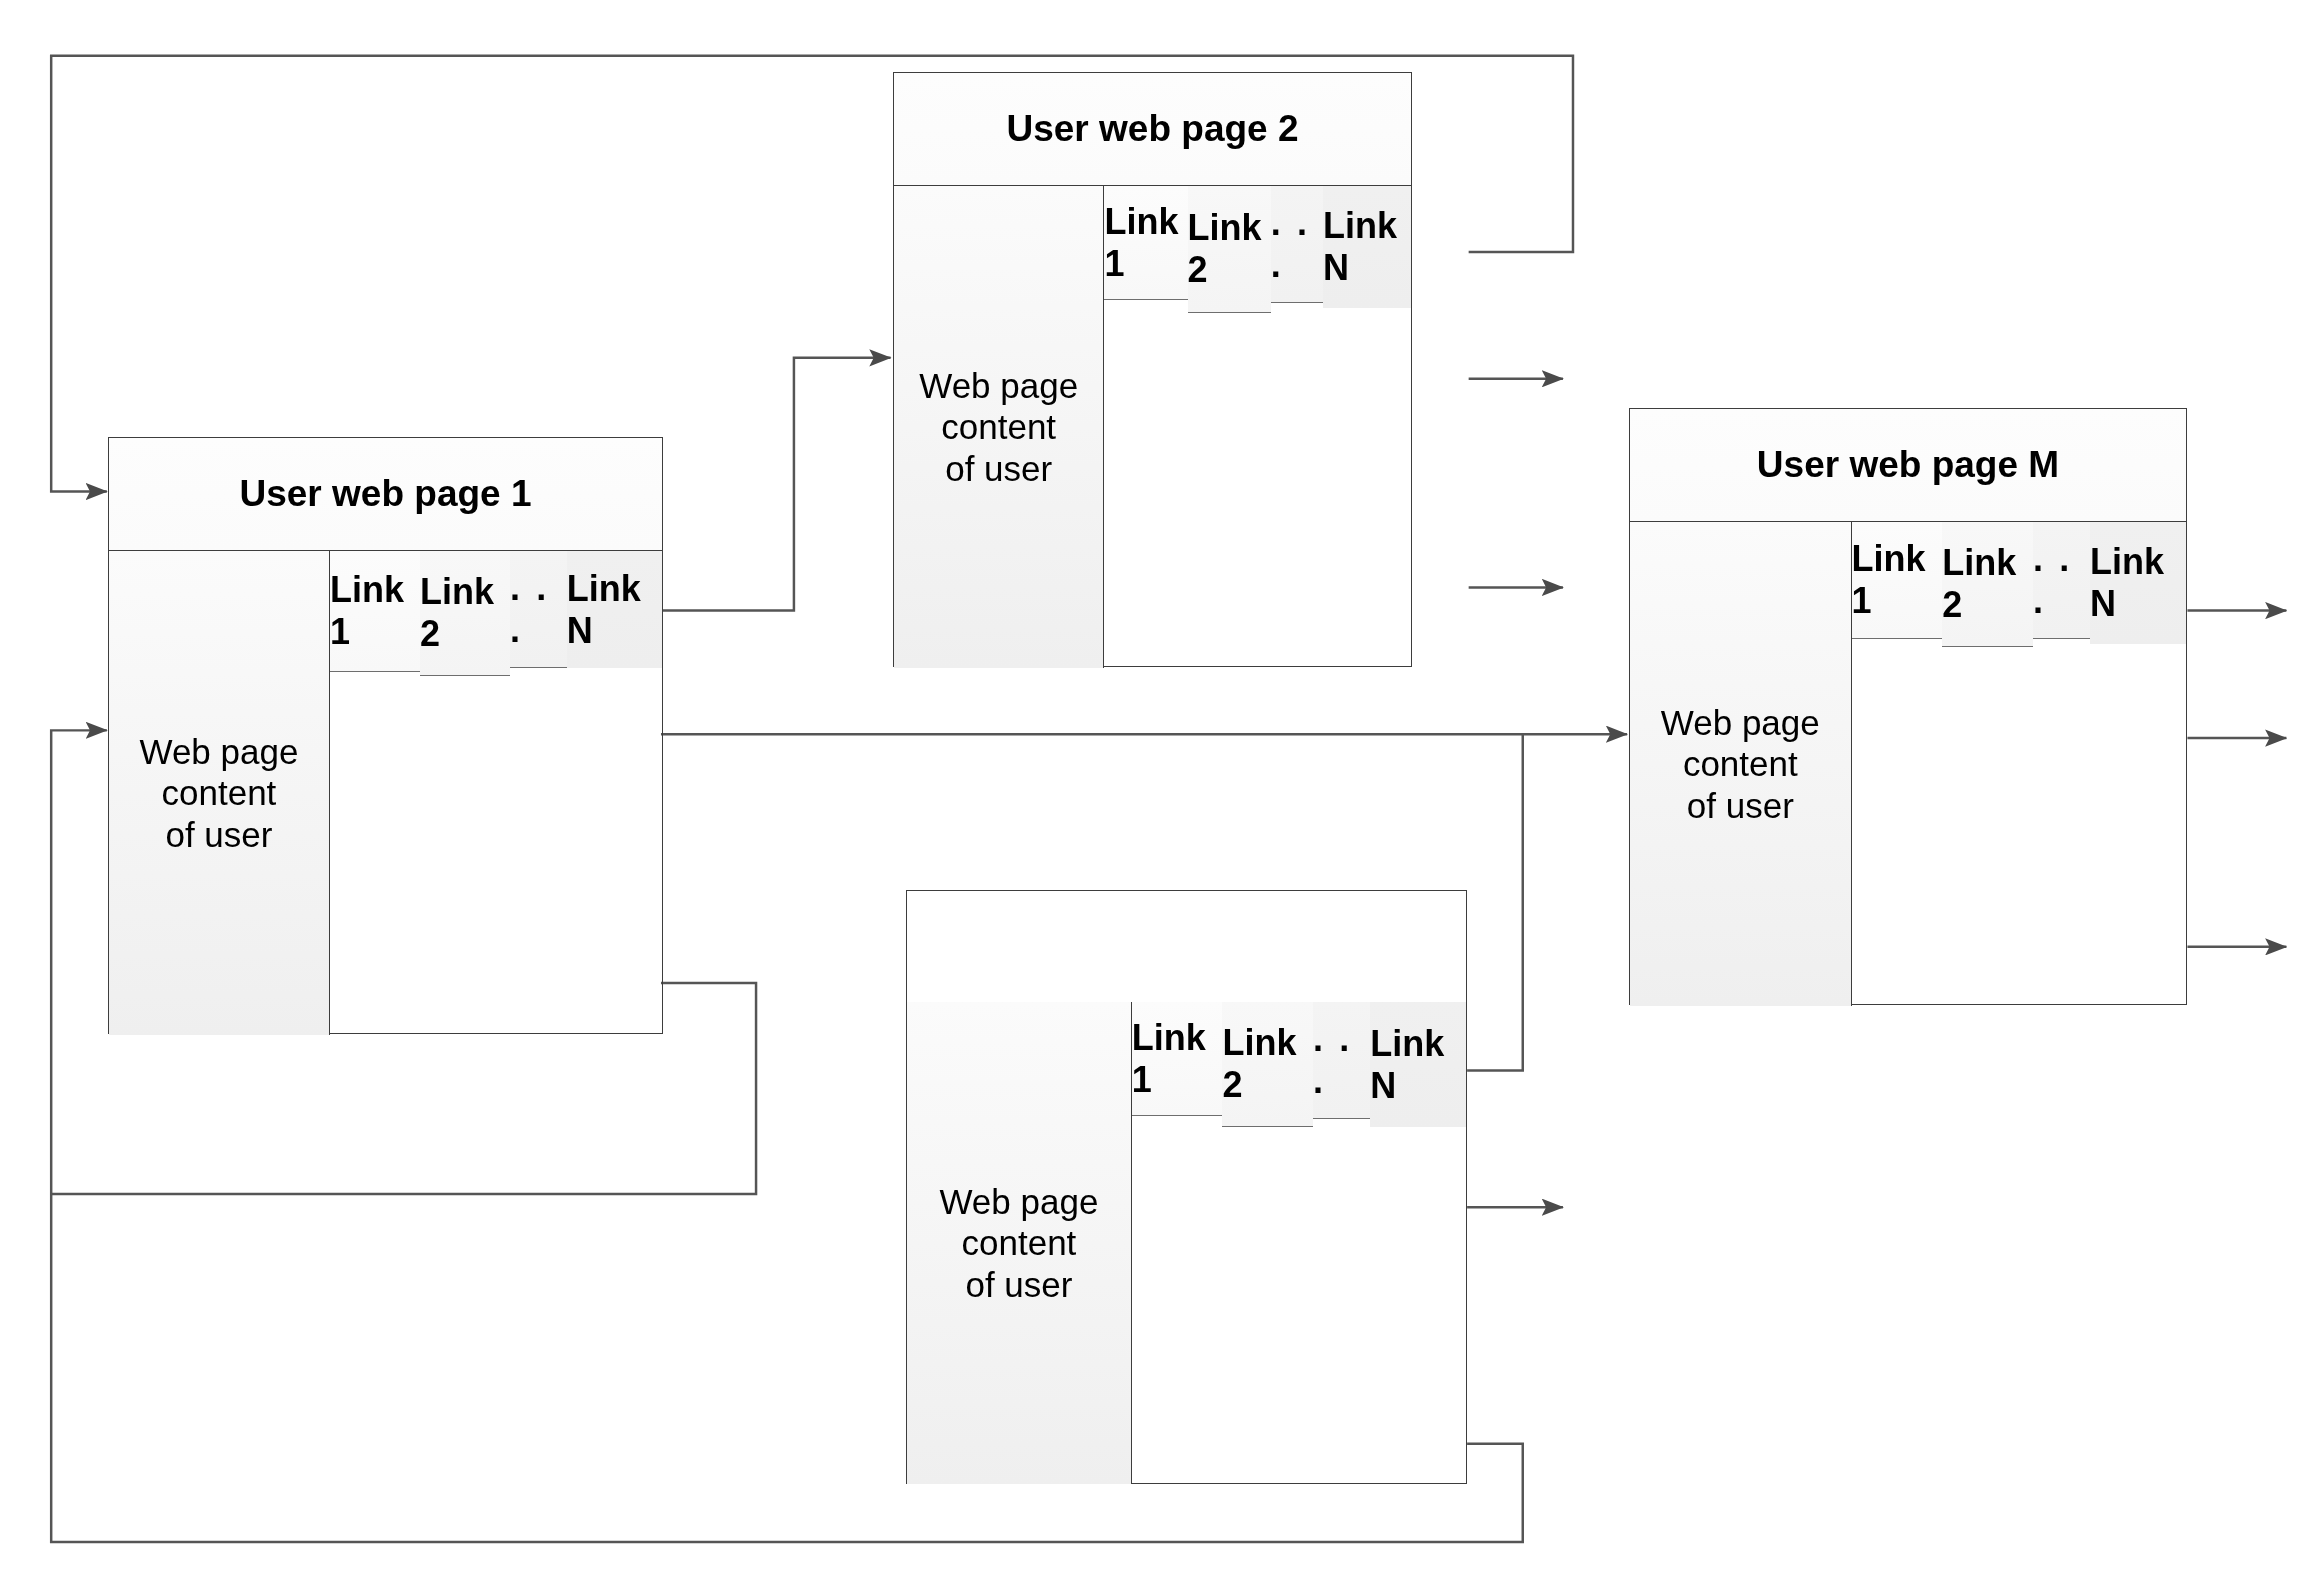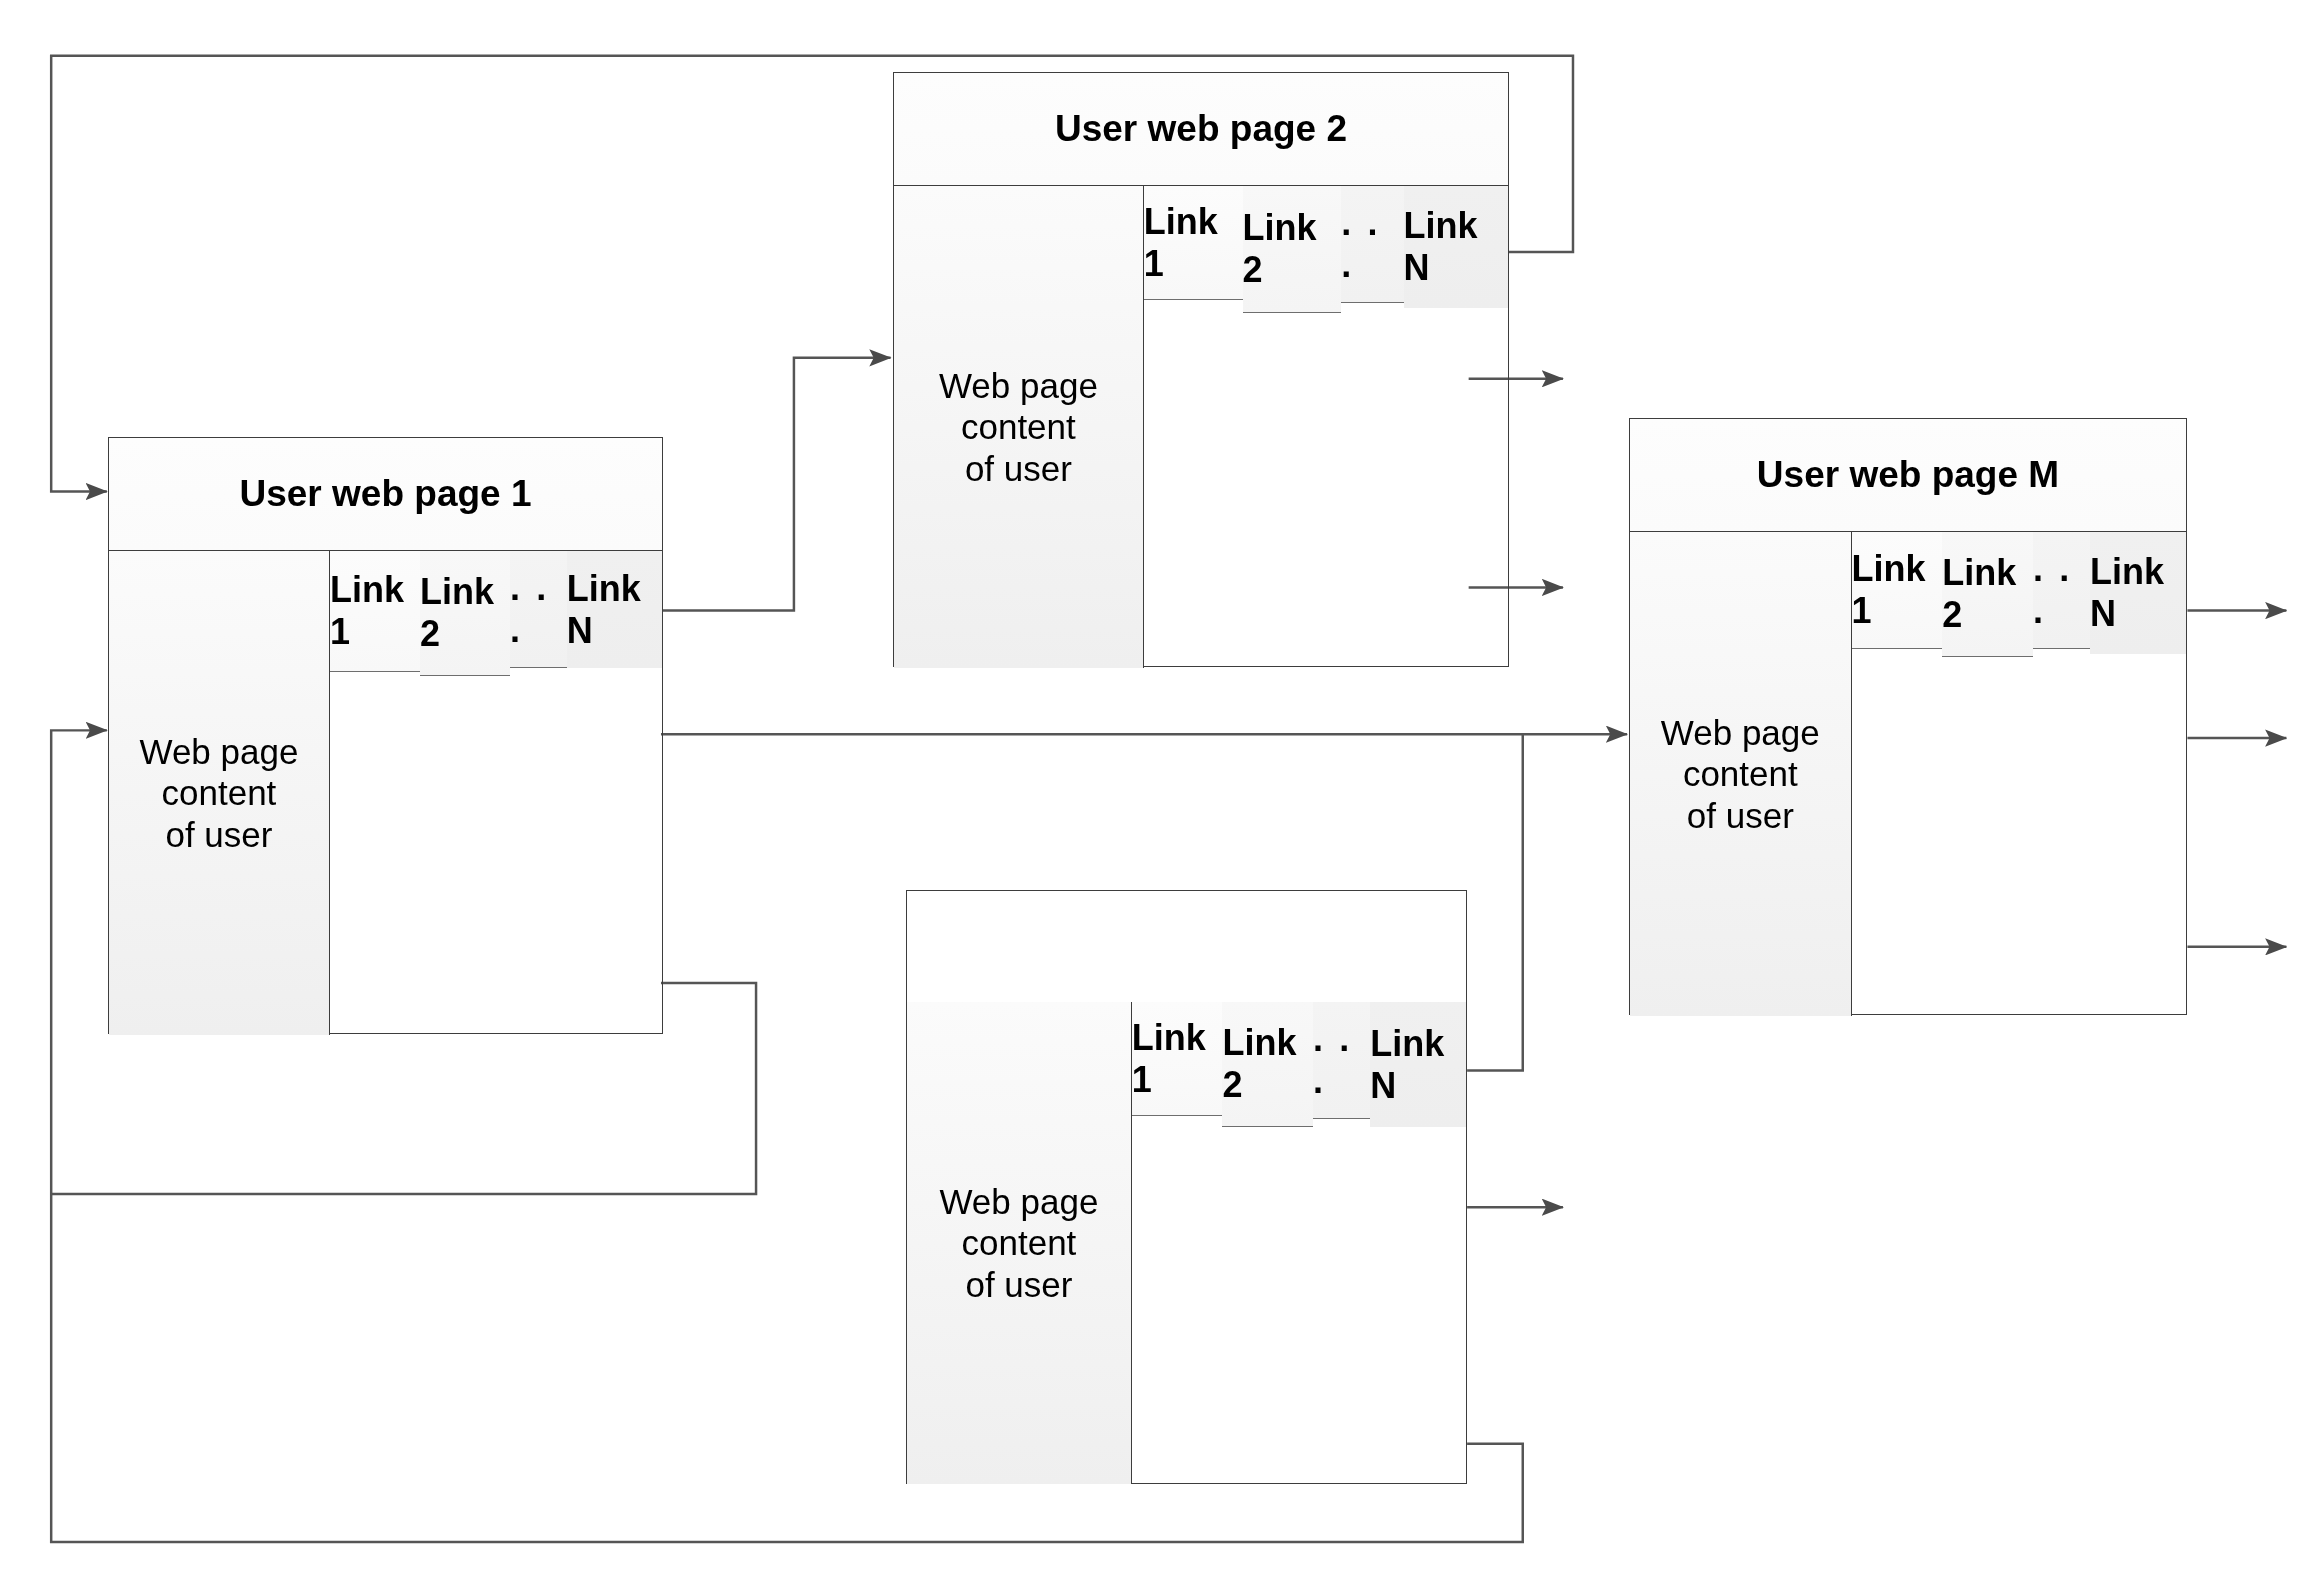--- a/index.html
+++ b/index.html
@@ -86,21 +86,21 @@
       </div>
       <div class="links-col">
         <div class="link-cell lk1" style="height:121px;font-size:36px;">Link 1</div>
         <div class="link-cell lk2" style="height:125px;font-size:36px;">Link  2</div>
         <div class="link-cell lk3" style="height:117px;font-size:36px;letter-spacing:3.1px;">. . .</div>
         <div class="link-cell lk4" style="height:117px;font-size:36px;">Link  N</div>
       </div>
     </div>
   </div>
 
-  <div class="page-box" style="left:893px;top:72px;width:616px;height:595px;">
+  <div class="page-box" style="left:893px;top:72px;width:519px;height:595px;">
     <div class="page-header" style="height:113px;font-size:37px;">User web page 2</div>
     <div class="page-body" style="top:113px;height:482px;">
       <div class="content-cell" style="width:263px;font-size:35px;">
         <span>
           <span>Web page</span><br>
           <span>content</span><br>
           <span>of user</span>
         </span>
       </div>
       <div class="links-col">
@@ -123,21 +123,21 @@
       </div>
       <div class="links-col">
         <div class="link-cell lk1" style="height:114px;font-size:36px;">Link 1</div>
         <div class="link-cell lk2" style="height:125px;font-size:36px;">Link 2</div>
         <div class="link-cell lk3" style="height:117px;font-size:36px;letter-spacing:3.1px;">. . .</div>
         <div class="link-cell lk4" style="height:125px;font-size:36px;">Link N</div>
       </div>
     </div>
   </div>
 
-  <div class="page-box" style="left:1629px;top:418px;width:558px;height:597px;">
+  <div class="page-box" style="left:1629px;top:408px;width:558px;height:597px;">
     <div class="page-header" style="height:113px;font-size:37px;">User web page M</div>
     <div class="page-body" style="top:113px;height:484px;">
       <div class="content-cell" style="width:254px;font-size:35px;">
         <span>
           <span>Web page</span><br>
           <span>content</span><br>
           <span>of user</span>
         </span>
       </div>
       <div class="links-col">

